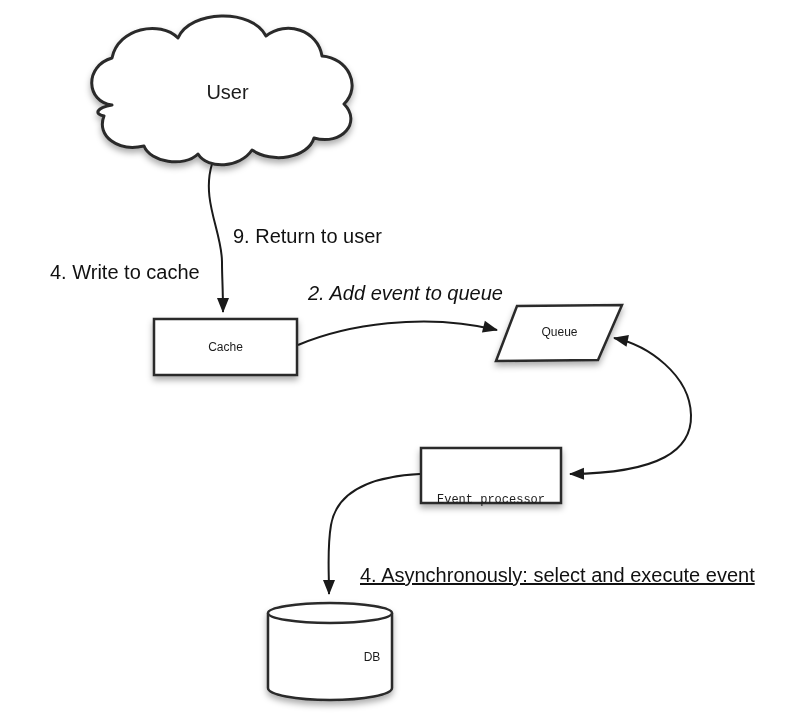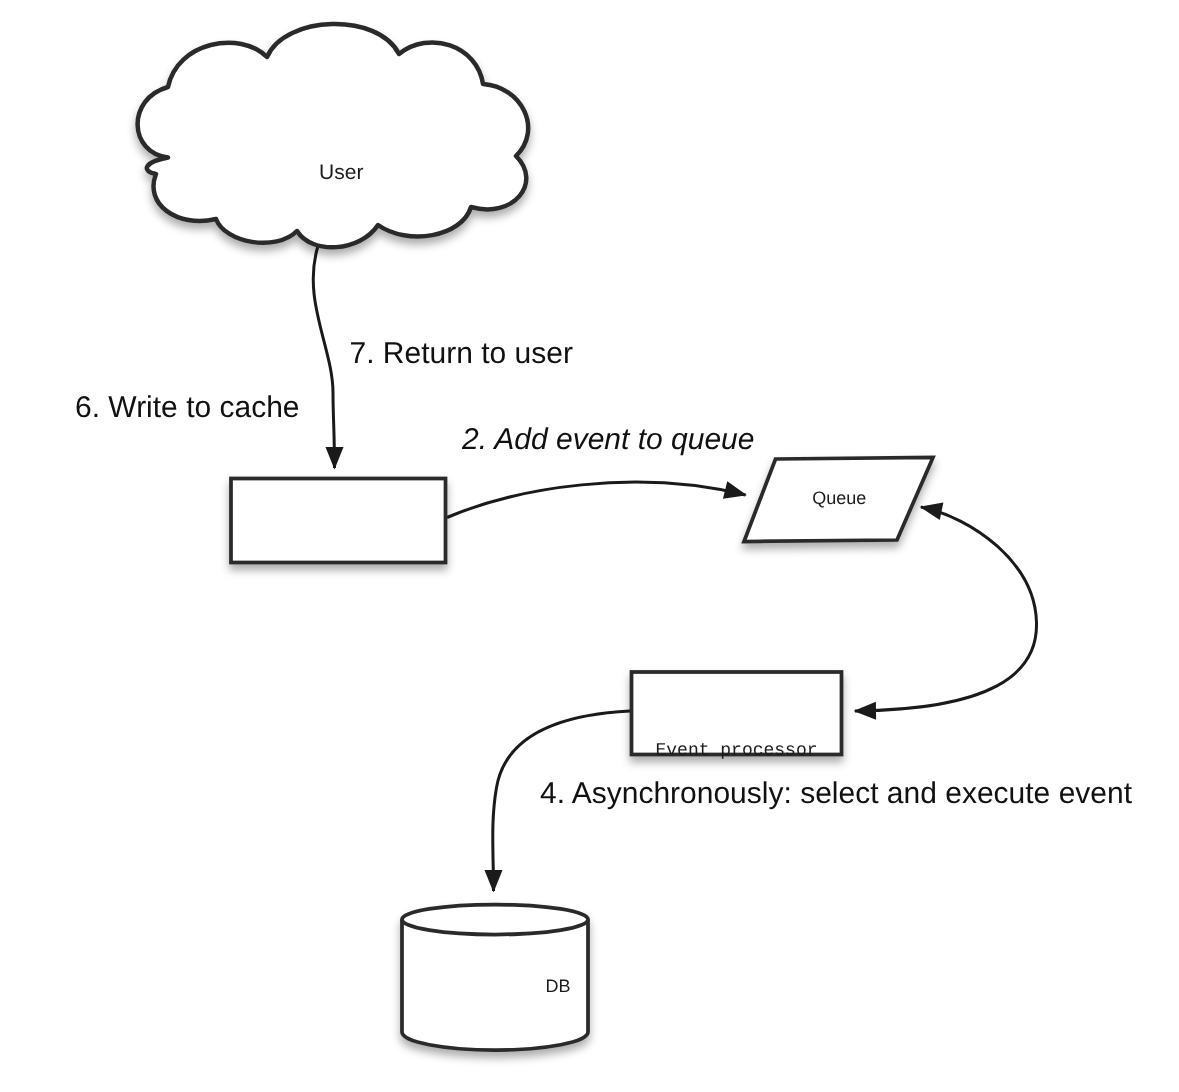--- a/index.html
+++ b/index.html
@@ -34,21 +34,21 @@
   }
   .node-label {
     position: absolute;
     display: flex;
     align-items: center;
     justify-content: center;
     color: #1c1c1c;
     font-size: 12px;
     white-space: nowrap;
   }
-  .user-label { font-size: 14px; margin-top: 22px; }
+  .user-label { font-size: 20px; }
 </style>
 </head>
 <body>
 
 <div class="canvas">
 
   <svg class="diagram-svg" viewBox="0 0 786 728" xmlns="http://www.w3.org/2000/svg">
     <defs>
       <marker id="ah-end" markerUnits="userSpaceOnUse" markerWidth="18" markerHeight="14" refX="15" refY="7" orient="auto">
         <path d="M1,1 L16,7 L1,13 Z" fill="#1a1a1a"></path>
@@ -85,22 +85,23 @@
 
     <rect class="shape" filter="url(#soft-shadow)" stroke-width="2.5" x="421" y="448" width="140" height="55"></rect>
 
     <g filter="url(#soft-shadow)">
       <path class="shape" stroke-width="2.5" d="M 268 613 L 268 688 A 62 12 0 0 0 392 688 L 392 613"></path>
       <ellipse class="shape" stroke-width="2.5" cx="330" cy="613" rx="62" ry="10"></ellipse>
     </g>
   </svg>
 
   <div class="node-label user-label" style="left:185px; top:81px; width:85px; height:22px;">User</div>
+  <div class="node-label" style="left:154px; top:319px; width:143px; height:56px;">Cache</div>
   <div class="node-label" style="left:496px; top:303px; width:127px; height:58px;">Queue</div>
   <div class="node-label" style="left:421px; top:472px; width:140px; height:55px;font-family:Liberation Mono, monospace;">Event processor</div>
   <div class="node-label" style="left:268px; top:612px; width:124px; height:90px;padding-left:42px;">DB</div>
 
-  <div class="step-label" style="left:50px; top:261px;">6. Write to cache</div>
-  <div class="step-label" style="left:233px; top:225px;">7. Return to user</div>
+  <div class="step-label" style="left:50px; top:261px;">4. Write to cache</div>
+  <div class="step-label" style="left:233px; top:225px;">9. Return to user</div>
   <div class="step-label" style="left:308px; top:282px;font-style:italic;">2. Add event to queue</div>
-  <div class="step-label" style="left:360px; top:518px;">4. Asynchronously: select and execute event</div>
+  <div class="step-label" style="left:360px; top:564px;text-decoration:underline;">4. Asynchronously: select and execute event</div>
 
 </div>
 
 </body></html>

